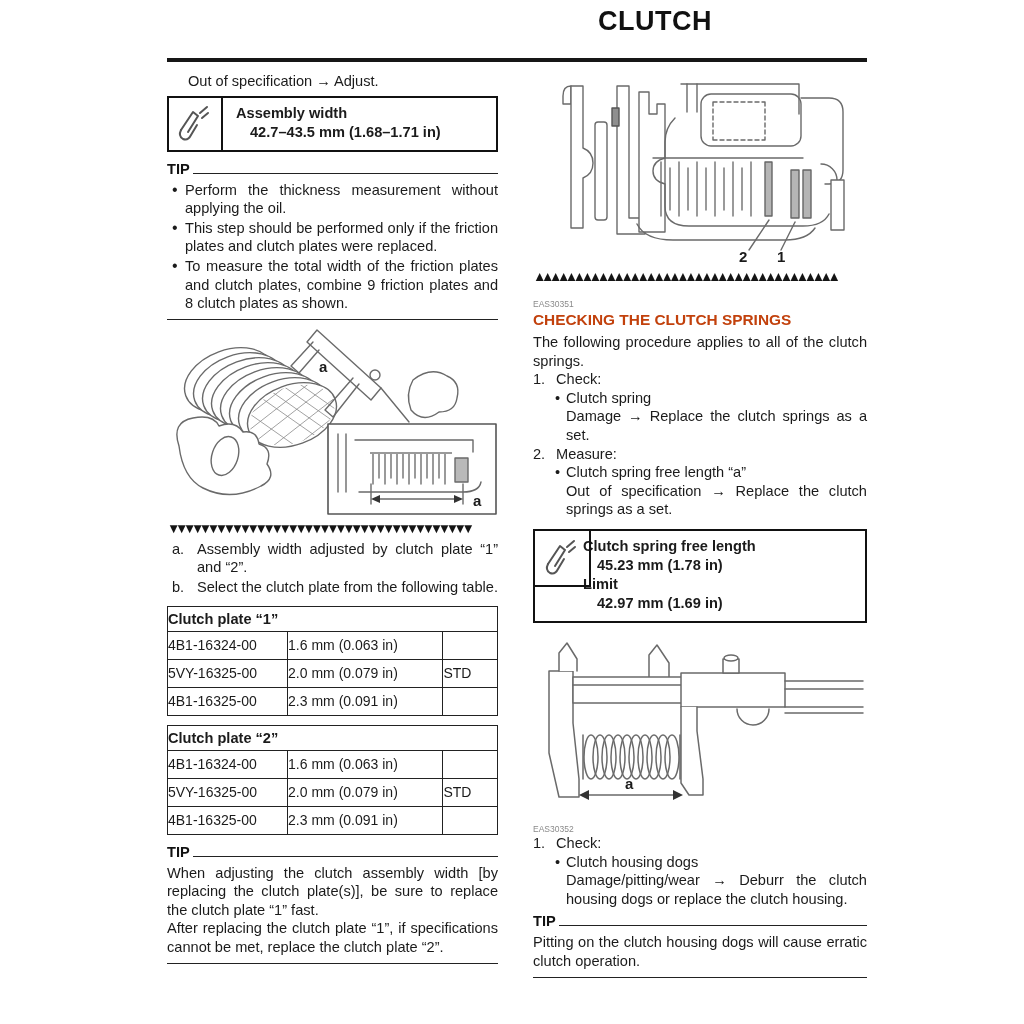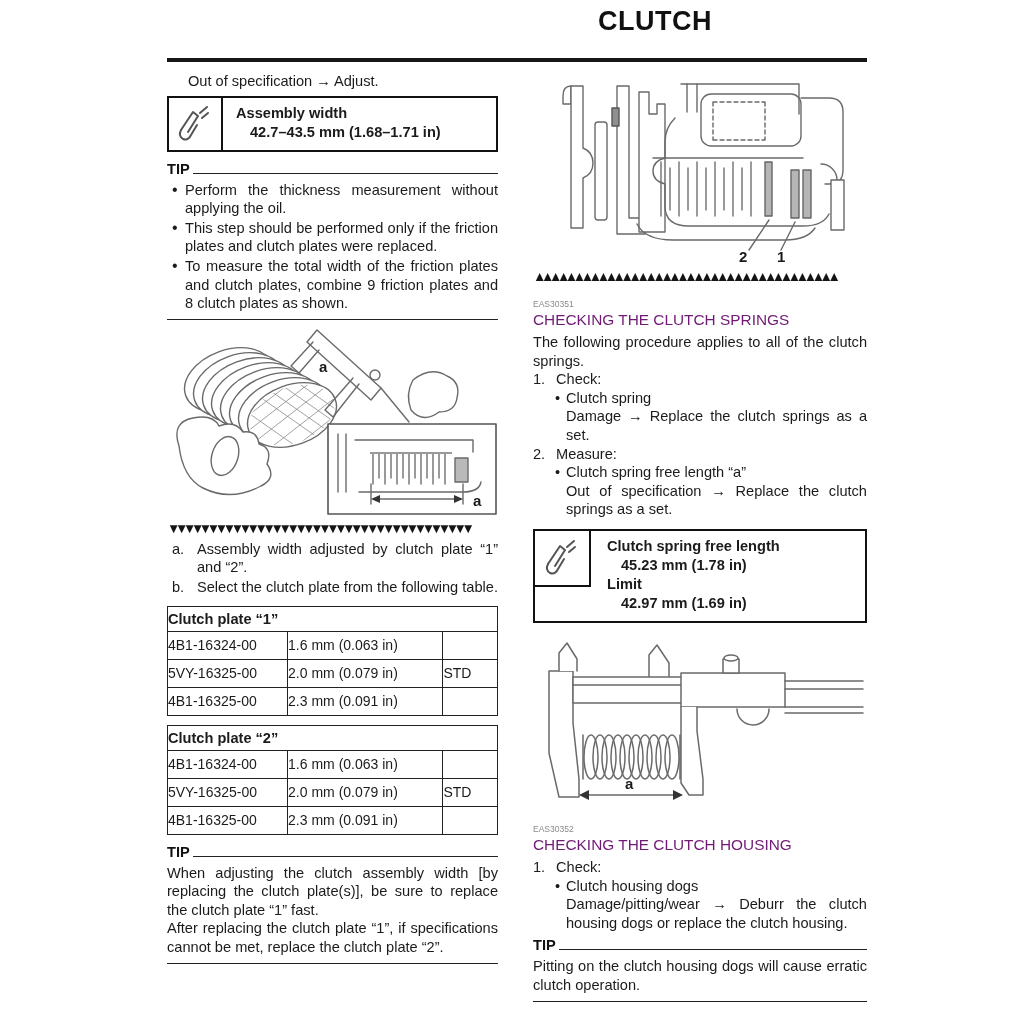--- a/index.html
+++ b/index.html
@@ -12,21 +12,21 @@
   #right-col{left:533px;width:334px;}
   .body-text{font-size:14.6px;line-height:18.6px;text-align:justify;}
   .intro{padding-left:21px;text-align:left;}
   
   .spec-box{border:2.5px solid #111;display:flex;margin-top:5px;}
   .spec-icon-cell{width:52px;border-right:2.5px solid #111;display:flex;align-items:center;justify-content:center;flex:none;}
   .spec-text{padding:6px 4px 8px 13px;font-weight:bold;font-size:14.6px;line-height:19px;}
   .spec-indent{padding-left:14px;}
   .spec-box2{border:2.5px solid #111;position:relative;margin-top:10px;min-height:88px;}
   .spec-icon-cell2{position:absolute;top:0;left:0;width:54px;height:54px;border-right:2.5px solid #111;border-bottom:2.5px solid #111;display:flex;align-items:center;justify-content:center;}
-  .spec-text2{margin-left:72px;padding:6px 4px 8px 0;font-weight:bold;font-size:14.6px;line-height:19px;}
+  .spec-text2{margin-left:48px;padding:6px 4px 8px 0;font-weight:bold;font-size:14.6px;line-height:19px;}
   
   .tip-head{display:flex;align-items:flex-end;font-weight:bold;font-size:14.6px;margin-top:9px;margin-bottom:4px;color:#111;}
   .tip-head .rule{flex:1;border-bottom:1.7px solid #222;margin-left:3px;margin-bottom:3px;}
   .end-rule{border-top:1.7px solid #222;margin-top:6px;height:0;}
   
   .bullet-item{display:flex;padding-left:5px;margin-top:1px;}
   .bullet-item .dot{width:13px;flex:none;}
   .bullet-item .btext{flex:1;}
   
   .marker-row{font-size:13.5px;letter-spacing:-5.4px;white-space:nowrap;overflow:hidden;line-height:13px;height:14px;margin-top:6px;margin-bottom:4px;color:#141414;}
@@ -35,21 +35,21 @@
   .ab-item .ab-marker{width:25px;flex:none;}
   .ab-item .ab-text{flex:1;}
   
   table.parts{border-collapse:collapse;width:331px;table-layout:fixed;margin-top:9px;}
   table.parts th,table.parts td{border:1.8px solid #222;font-size:14px;text-align:left;padding:0;}
   table.parts th{height:24px;font-size:14.6px;font-weight:bold;}
   table.parts td{height:27px;}
   .c1{width:119px;} .c2{width:154px;} .c3{width:54px;}
   
   .section-code{font-size:8.5px;color:#8a8a8a;line-height:9px;margin-top:16px;}
-  .section-head{font-weight:normal;font-size:15.4px;line-height:18px;margin:2px 0 4px;color:#701a75;}
+  .section-head{font-weight:bold;font-size:15.4px;line-height:18px;margin:2px 0 4px;color:#c2410c;}
   .step-line{display:flex;font-size:14.6px;line-height:18.6px;}
   .step-num{width:23px;flex:none;}
   .step-bullet{display:flex;padding-left:22px;font-size:14.6px;line-height:18.6px;}
   .step-bullet .dot{width:11px;flex:none;}
   .step-result{padding-left:33px;font-size:14.6px;line-height:18.6px;text-align:justify;}
   .fig{display:block;}
   svg text{font-family:"Liberation Sans","DejaVu Sans",sans-serif;font-weight:bold;font-size:15px;fill:#1a1a1a;}
 </style>
 </head>
 <body>
@@ -356,21 +356,20 @@
         <path d="M50 100 v44 M147 100 v44"></path>
 
         <path d="M50 160 H146"></path>
         <path d="M46 160 l10 -5 v10 Z" fill="#333" stroke="none"></path>
         <path d="M150 160 l-10 -5 v10 Z" fill="#333" stroke="none"></path>
       </g>
       <text x="92" y="154">a</text>
     </svg>
 
     <div class="section-code" style="margin-top:8px">EAS30352</div>
-    <div class="section-head">CHECKING THE CLUTCH HOUSING</div>
 
     <div class="step-line">
       <span class="step-num">1.</span>
       <span>Check:</span>
     </div>
     <div class="step-bullet">
       <span class="dot">•</span>
       <span>Clutch housing dogs</span>
     </div>
     <div class="step-result">Damage/pitting/wear → Deburr the clutch housing dogs or replace the clutch housing.</div>

